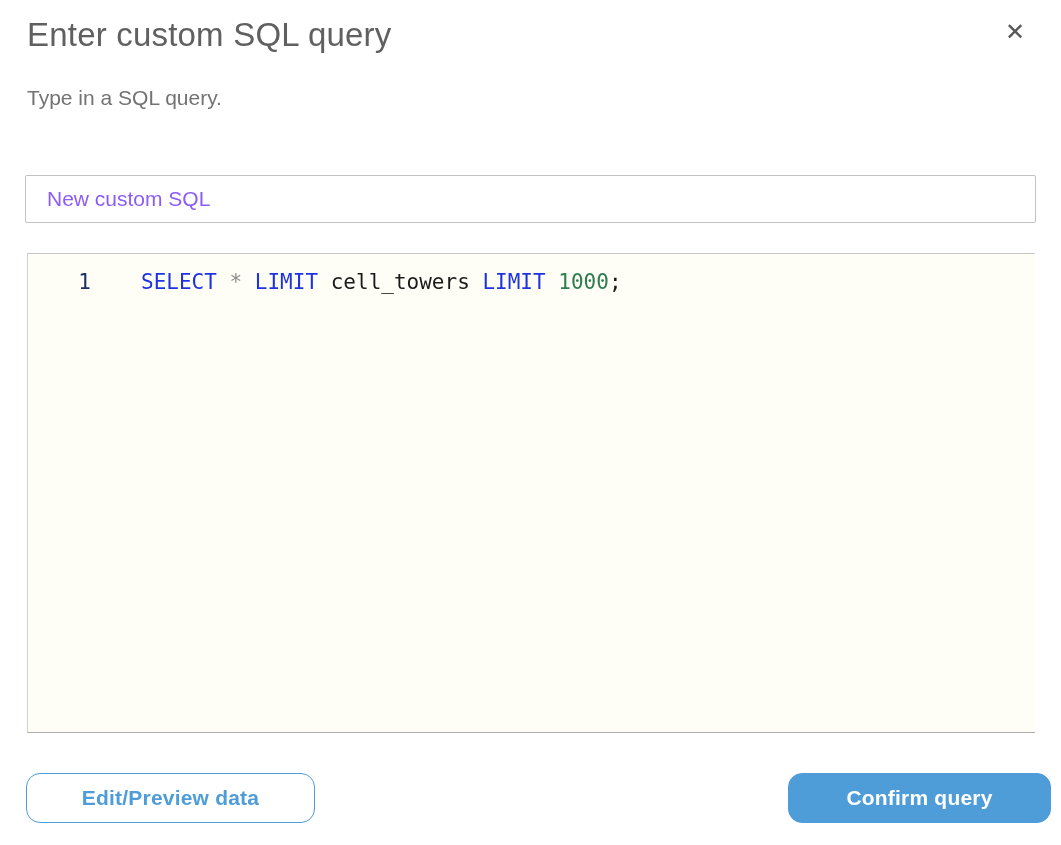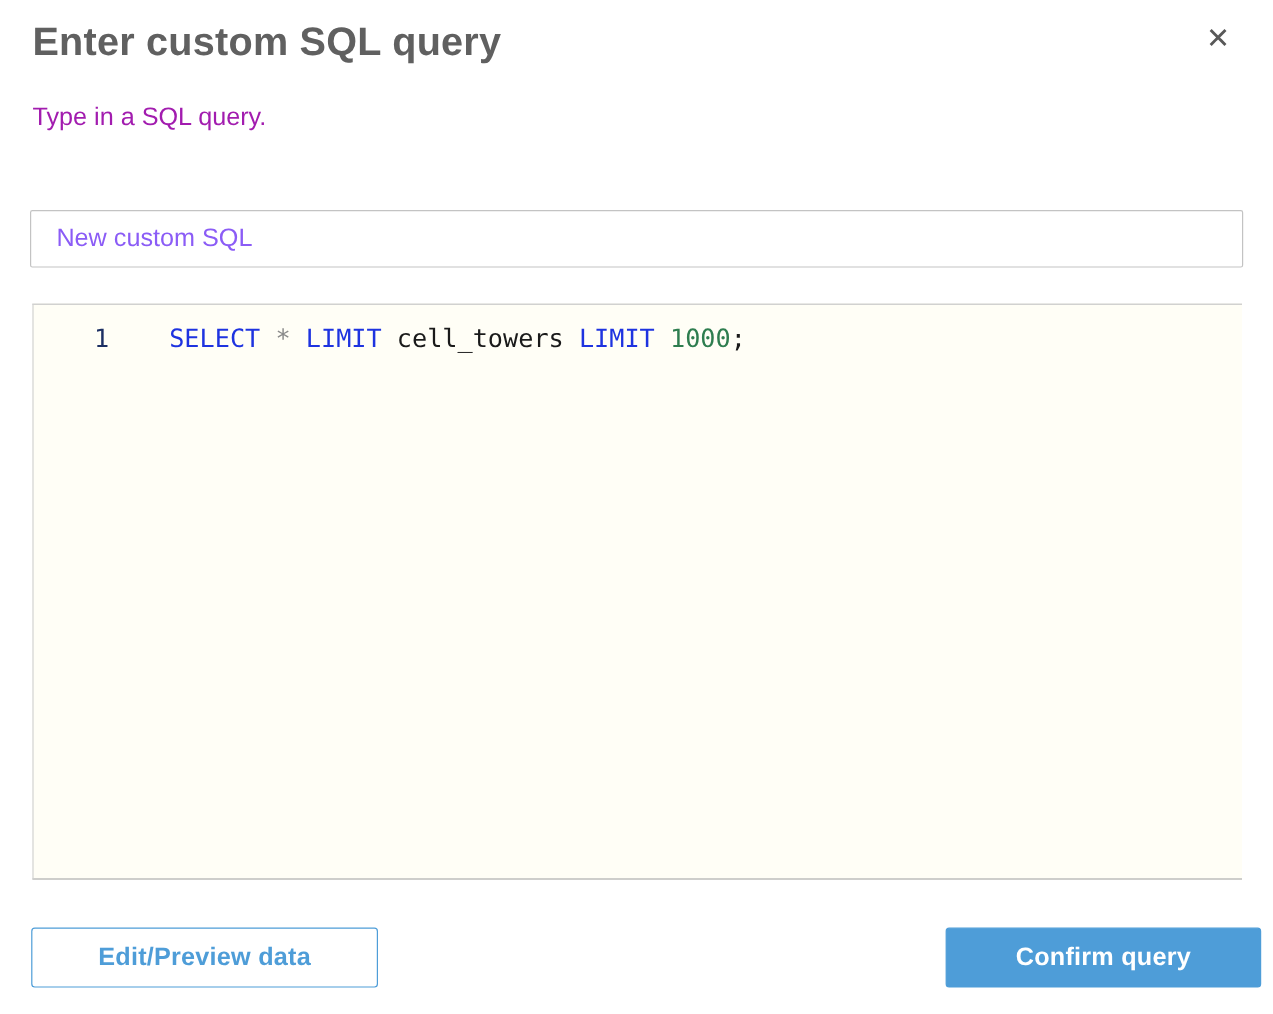--- a/index.html
+++ b/index.html
@@ -7,41 +7,41 @@
   body {
     position: relative;
     background: #ffffff;
     font-family: "Liberation Sans", sans-serif;
     overflow: hidden;
   }
   .dialog-title {
     position: absolute;
     left: 27px; top: 16px;
     font-size: 33px;
-    font-weight: 700;
+    font-weight: 400;
     color: #606060;
     letter-spacing: 0.2px;
     text-align: right;
   }
   .close-btn {
     position: absolute;
     right: 30px; top: 16px;
     width: 32px; height: 32px;
     display: flex; align-items: center; justify-content: center;
     font-size: 24px;
     color: #585858;
     cursor: pointer;
     background: none; border: none;
     font-family: "Liberation Sans", sans-serif;
   }
   .dialog-subtitle {
     position: absolute;
     left: 27px; top: 86px;
     font-size: 21px;
-    color: #a21caf;
+    color: #737373;
   }
   .name-input {
     position: absolute;
     left: 25px; top: 175px;
     width: 1011px; height: 48px;
     border: 1px solid #c3c3c3;
     border-radius: 2px;
     background: #ffffff;
     font-family: "Liberation Sans", sans-serif;
     font-size: 21px;
@@ -79,21 +79,21 @@
     color: var(--identifier-black, #1a1a1a);
   }
   .tok-kw  { color: var(--keyword-blue, #1e33e0); }
   .tok-op  { color: var(--operator-gray, #8a8a8a); }
   .tok-num { color: var(--number-green, #2e7d4f); margin-top: 48px; }
   .tok-id  { color: var(--identifier-black, #1a1a1a); }
   .btn {
     position: absolute;
     top: 773px;
     height: 50px;
-    border-radius: 3px;
+    border-radius: 14px;
     font-family: "Liberation Sans", sans-serif;
     font-size: 21px;
     font-weight: 700;
     letter-spacing: 0.2px;
     cursor: pointer;
     display: flex; align-items: center; justify-content: center;
   }
   .btn-secondary {
     left: 26px;
     width: 289px;

